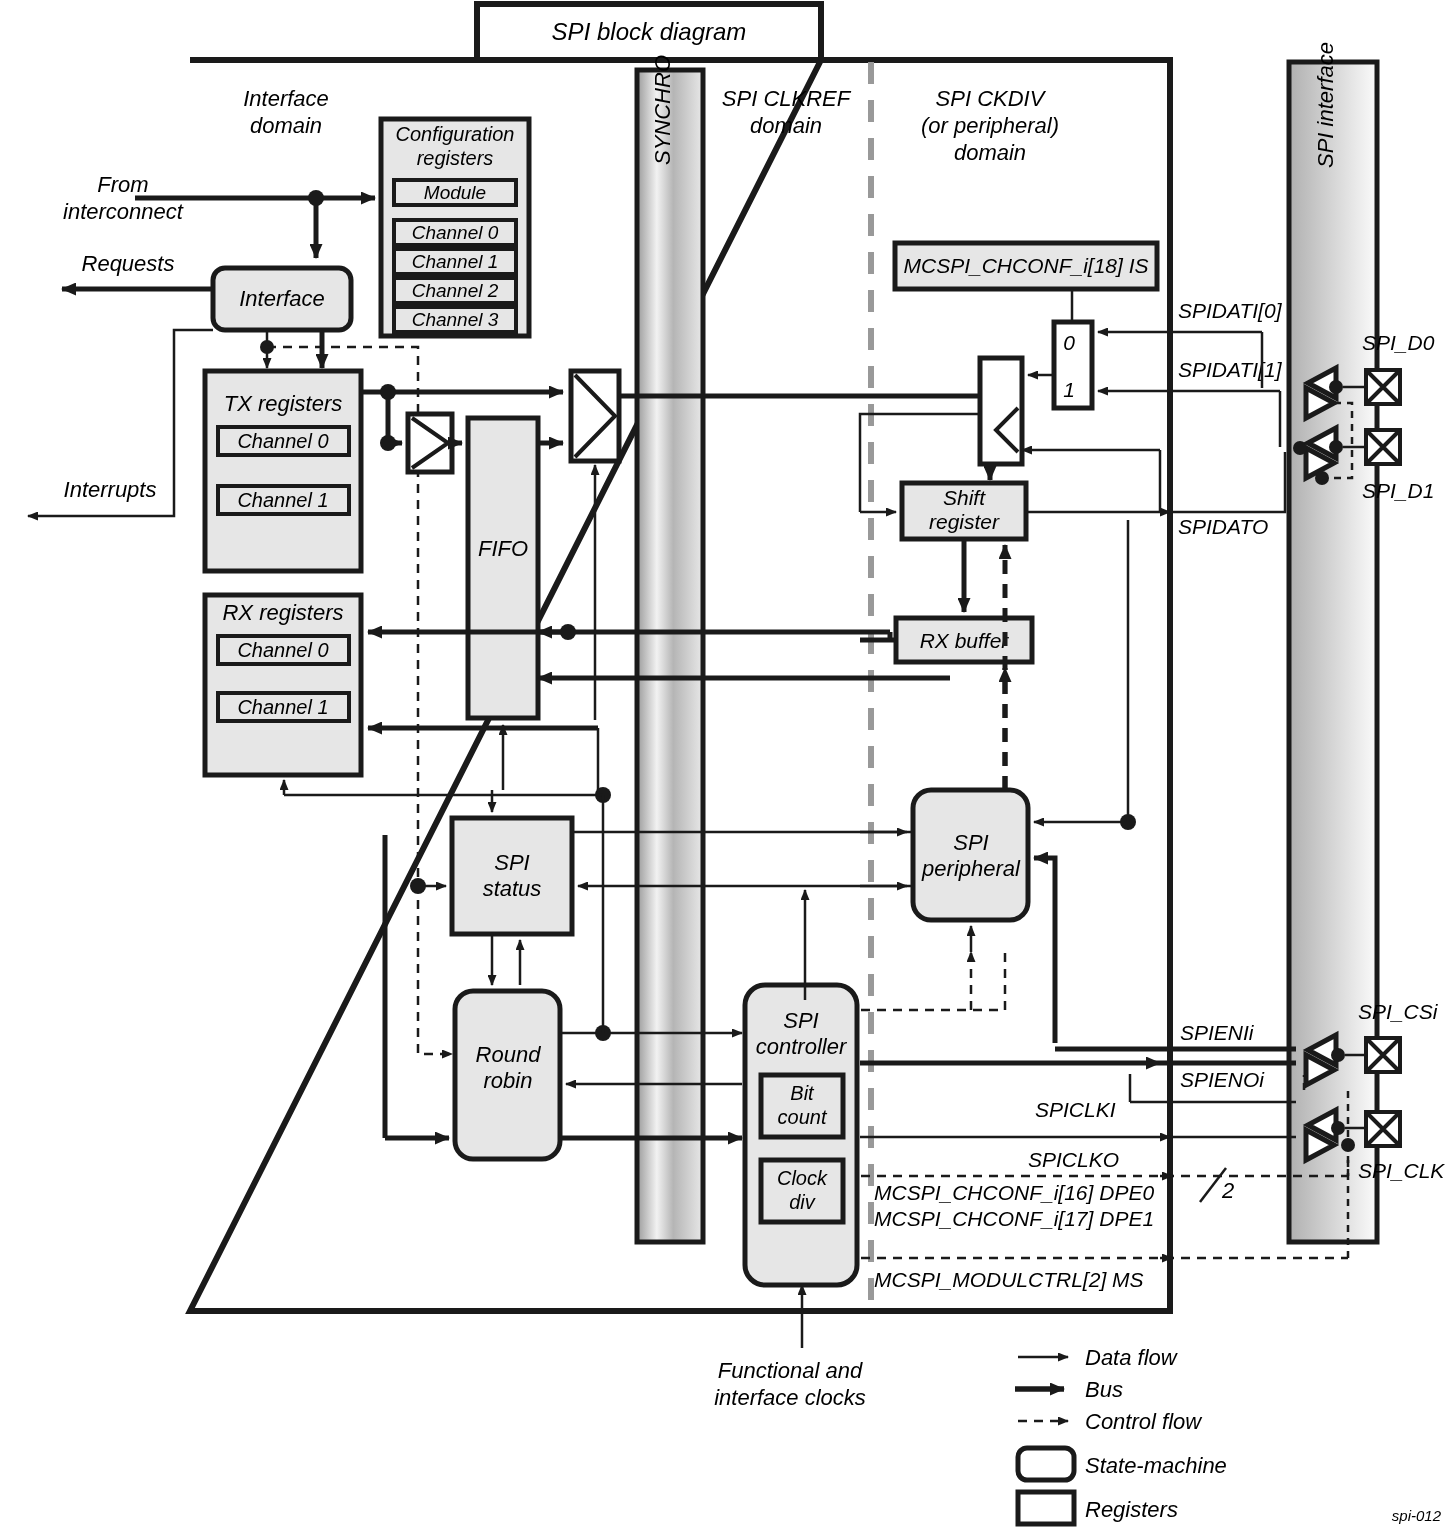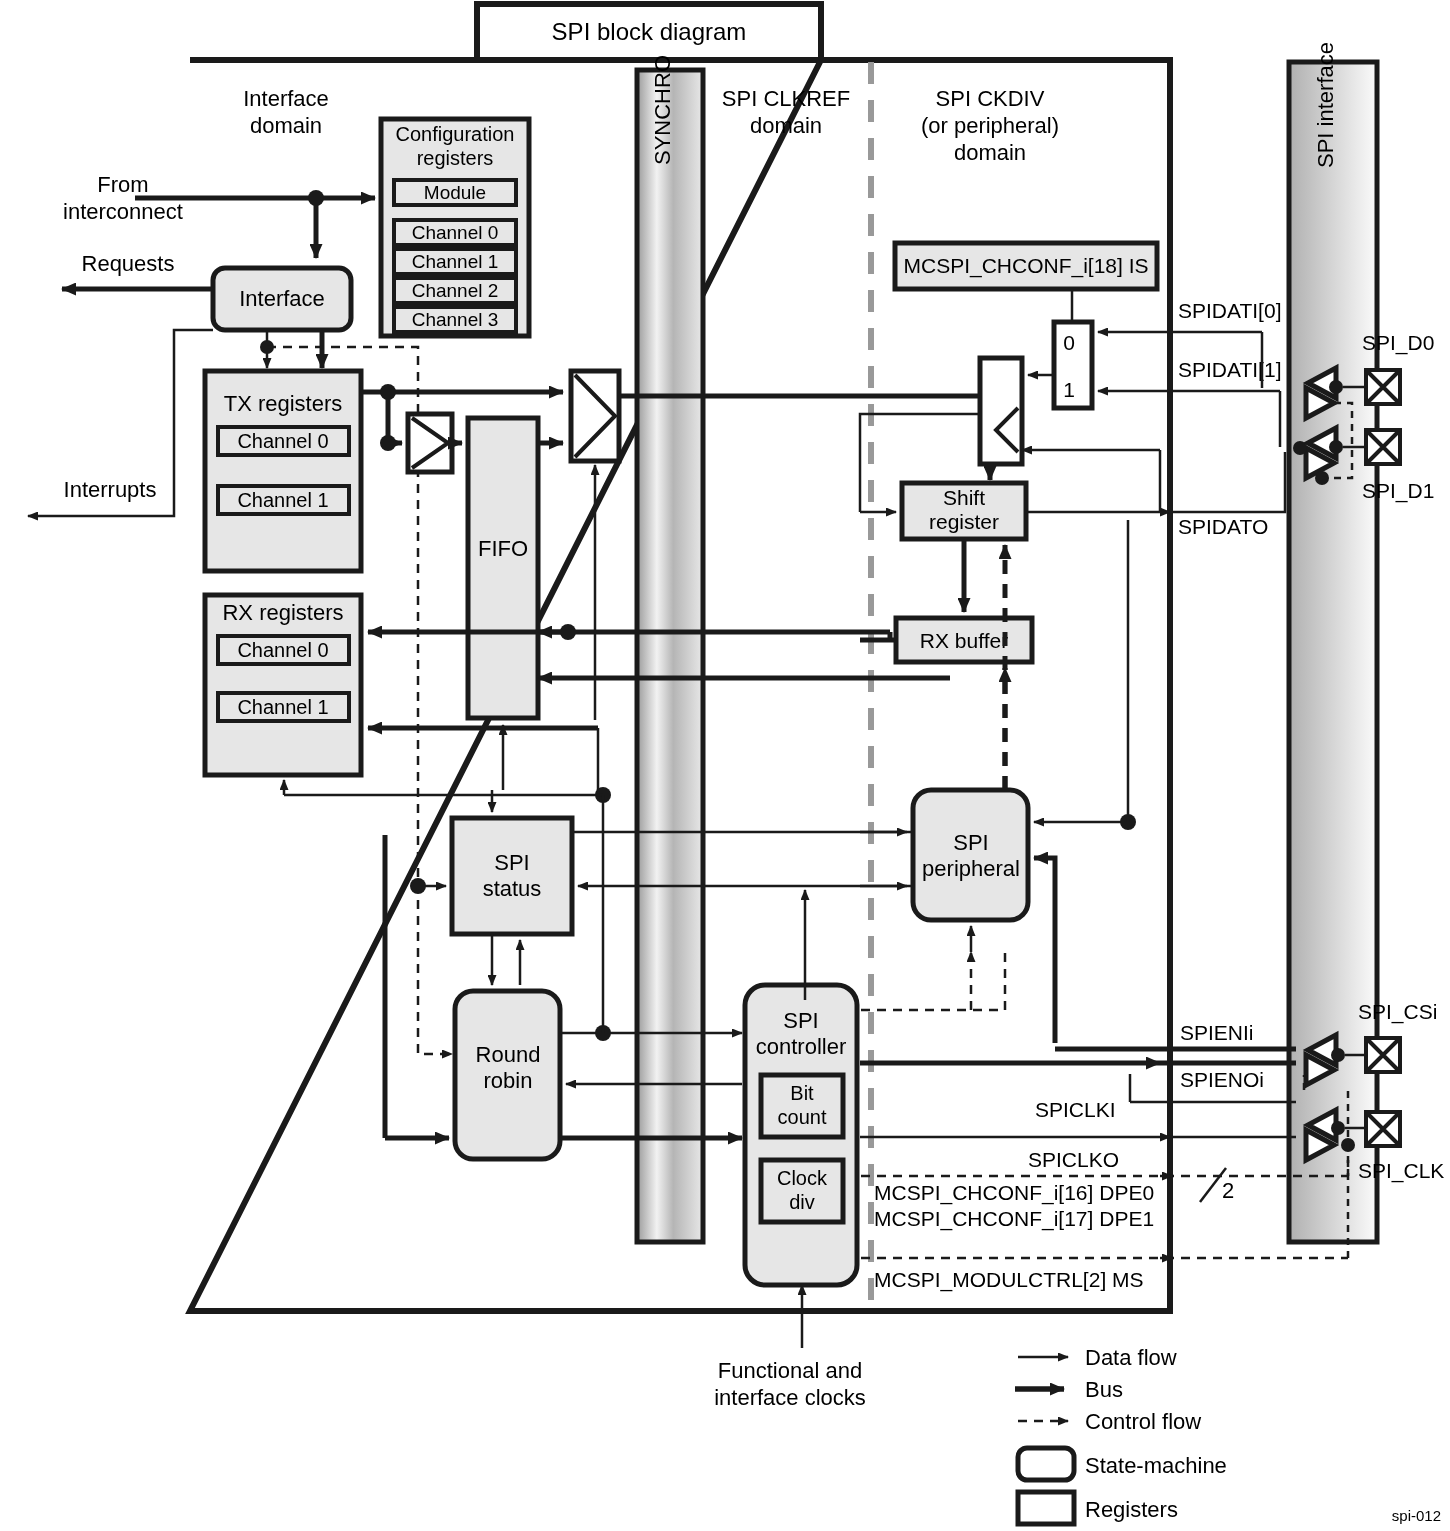--- a/index.html
+++ b/index.html
@@ -1,17 +1,17 @@
 <!DOCTYPE html>
 <html><head>
 <meta charset="utf-8">
 <style>
   html,body{margin:0;padding:0;background:#fff;}
   body{width:1450px;height:1531px;font-family:"Liberation Sans",sans-serif;}
-  #stage{position:relative;width:1450px;height:1531px;overflow:hidden;}
+  #stage{position:relative;width:1450px;height:1531px;overflow:hidden;font-style:italic;}
   svg{position:absolute;top:0;left:0;}
   text{font-family:"Liberation Sans",sans-serif;fill:#000;}
 </style>
 </head>
 <body>
 
 <div id="stage">
 <svg width="1450" height="1531" viewBox="0 0 1450 1531" xmlns="http://www.w3.org/2000/svg">
   <defs>
     <linearGradient id="gradSynchro" x1="0" y1="0" x2="1" y2="0">

